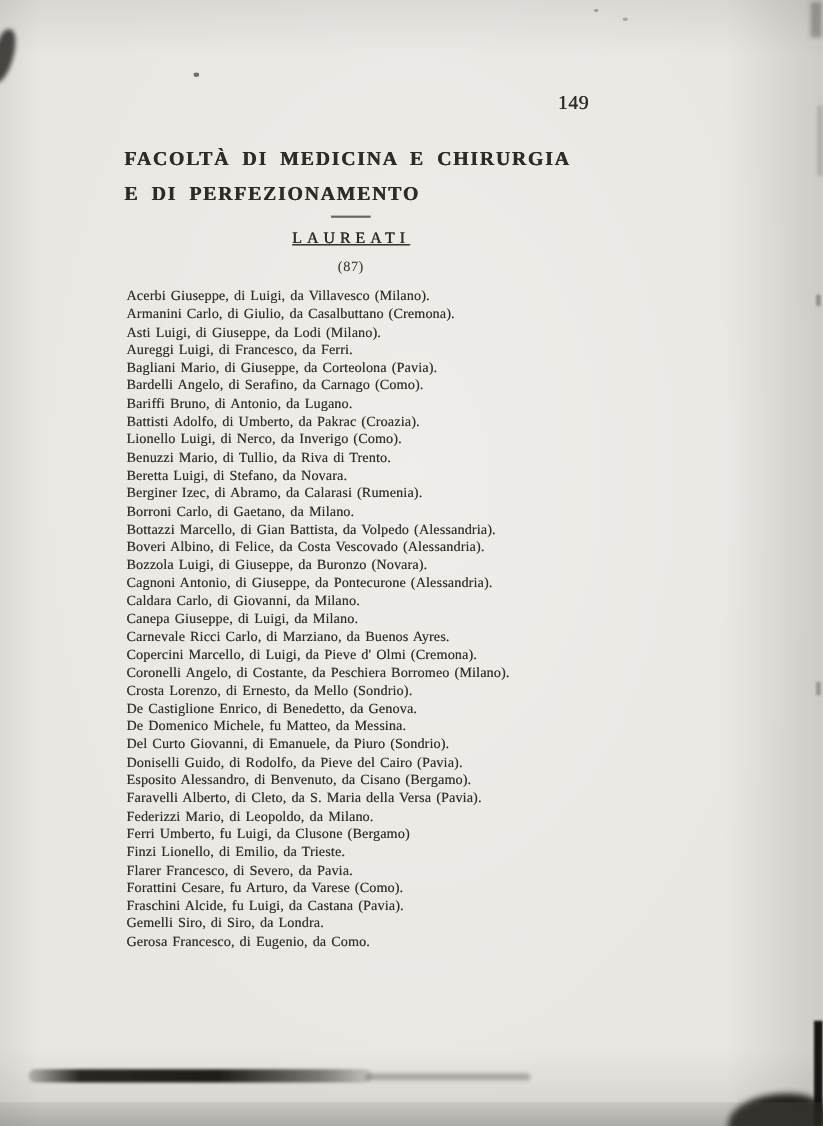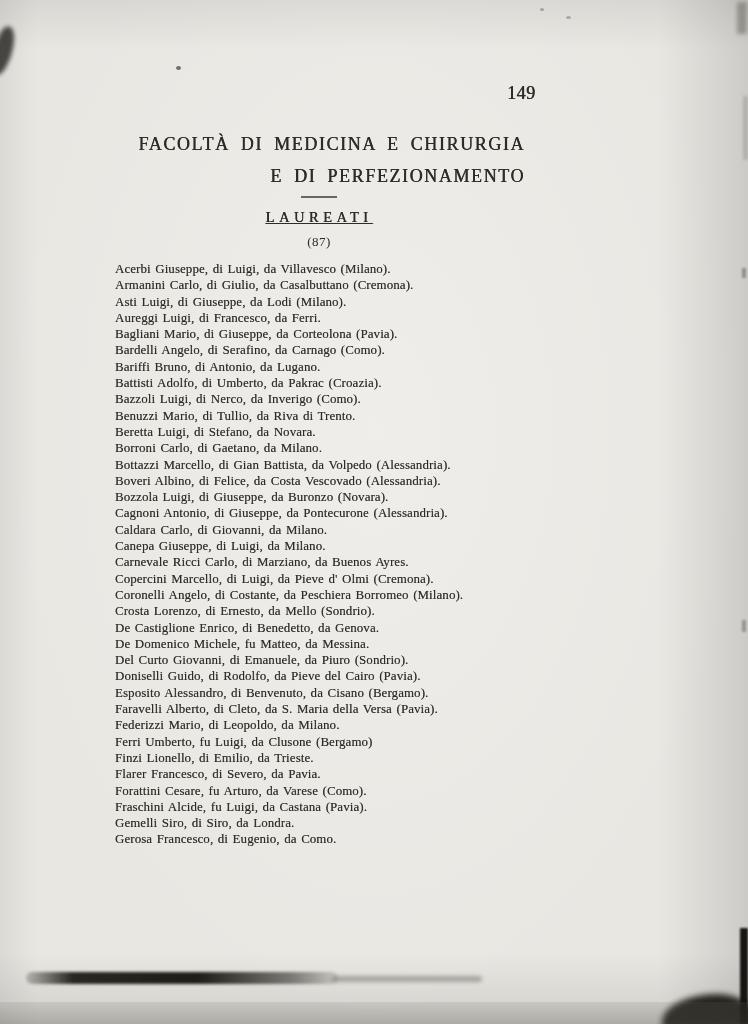--- a/index.html
+++ b/index.html
@@ -18,21 +18,21 @@
       var(--paper, #e9e7e2);
   }
   .page-number {
     position:absolute; left:507px; top:83px;
     font-size:18px; letter-spacing:0.5px;
     text-shadow:0.4px 0 0 currentColor;
   }
   .content {
     position:absolute; left:113px; top:0; width:412px;
   }
-  .title { margin:128px 0 0 0; text-align:right; font-weight:normal; }
+  .title { margin:128px 0 0 0; text-align:left; font-weight:bold; }
   .title-line {
     display:block; white-space:nowrap;
     font-size:18px; line-height:32px;
     letter-spacing:1.6px; word-spacing:5px;
     text-shadow:0.4px 0 0 currentColor;
   }
   .rule {
     width:36px; height:2px; margin:4px auto 0 auto;
     background:#4a463f; opacity:0.8; filter:blur(0.3px);
   }
@@ -89,23 +89,24 @@
     <div class="count">(87)</div>
     <div class="list">
         <div class="entry">Acerbi Giuseppe, di Luigi, da Villavesco (Milano).</div>
         <div class="entry">Armanini Carlo, di Giulio, da Casalbuttano (Cremona).</div>
         <div class="entry">Asti Luigi, di Giuseppe, da Lodi (Milano).</div>
         <div class="entry">Aureggi Luigi, di Francesco, da Ferri.</div>
         <div class="entry">Bagliani Mario, di Giuseppe, da Corteolona (Pavia).</div>
         <div class="entry">Bardelli Angelo, di Serafino, da Carnago (Como).</div>
         <div class="entry">Bariffi Bruno, di Antonio, da Lugano.</div>
         <div class="entry">Battisti Adolfo, di Umberto, da Pakrac (Croazia).</div>
-        <div class="entry">Bazzoli Luigi, di Nerco, da Inverigo (Como).</div>
+        <div class="entry">Lionello Luigi, di Nerco, da Inverigo (Como).</div>
         <div class="entry">Benuzzi Mario, di Tullio, da Riva di Trento.</div>
         <div class="entry">Beretta Luigi, di Stefano, da Novara.</div>
+        <div class="entry">Berginer Izec, di Abramo, da Calarasi (Rumenia).</div>
         <div class="entry">Borroni Carlo, di Gaetano, da Milano.</div>
         <div class="entry">Bottazzi Marcello, di Gian Battista, da Volpedo (Alessandria).</div>
         <div class="entry">Boveri Albino, di Felice, da Costa Vescovado (Alessandria).</div>
         <div class="entry">Bozzola Luigi, di Giuseppe, da Buronzo (Novara).</div>
         <div class="entry">Cagnoni Antonio, di Giuseppe, da Pontecurone (Alessandria).</div>
         <div class="entry">Caldara Carlo, di Giovanni, da Milano.</div>
         <div class="entry">Canepa Giuseppe, di Luigi, da Milano.</div>
         <div class="entry">Carnevale Ricci Carlo, di Marziano, da Buenos Ayres.</div>
         <div class="entry">Copercini Marcello, di Luigi, da Pieve d' Olmi (Cremona).</div>
         <div class="entry">Coronelli Angelo, di Costante, da Peschiera Borromeo (Milano).</div>

